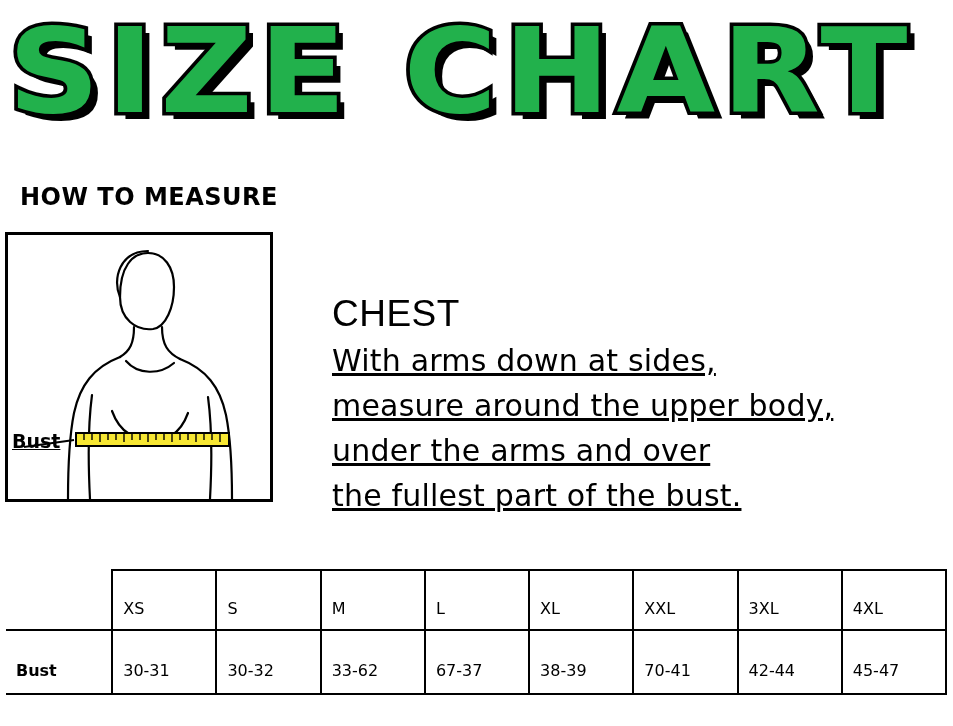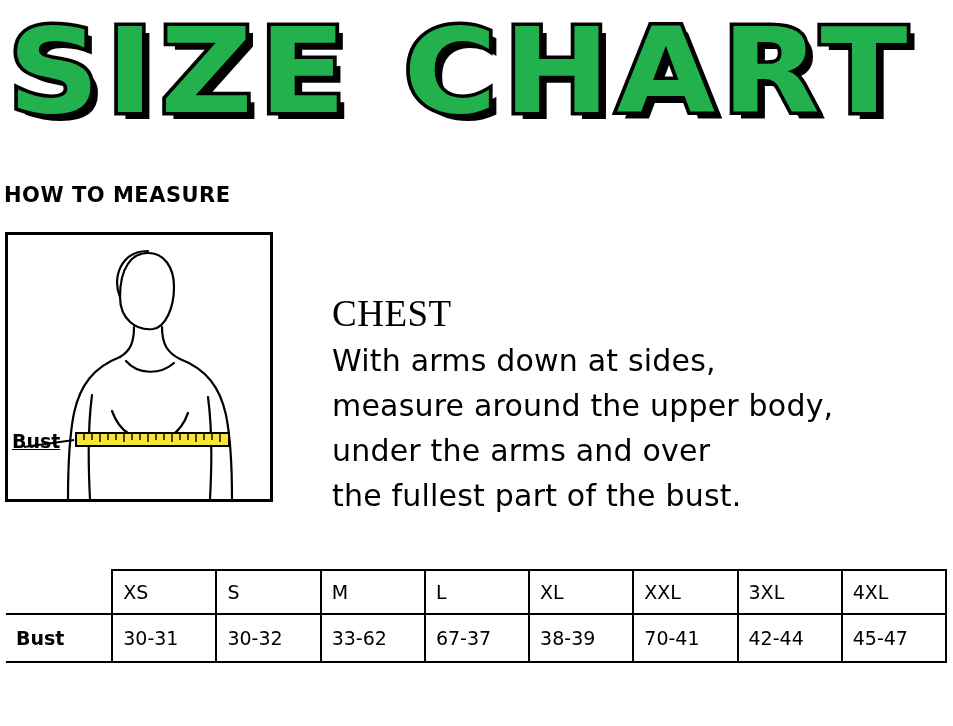--- a/index.html
+++ b/index.html
@@ -38,25 +38,25 @@
     paint-order: stroke fill;
     text-shadow: 7px 7px 0 #000000;
     white-space: nowrap;
     transform: scaleX(1.08);
     transform-origin: left center;
   }
 
   
   .how-to {
     position: absolute;
-    left: 4px;
+    left: 20px;
     top: 183px;
     font-family: "DejaVu Sans", sans-serif;
     font-weight: bold;
-    font-size: 21px;
+    font-size: 24px;
     letter-spacing: 0.5px;
   }
 
   
   .illus {
     position: absolute;
     left: 5px;
     top: 232px;
     width: 268px;
     height: 270px;
@@ -77,51 +77,52 @@
   }
 
   
   .desc {
     position: absolute;
     left: 332px;
     top: 292px;
     width: 600px;
   }
   .desc-title {
-    font-family: Liberation Serif, serif;
+    font-family: Liberation Sans, sans-serif;
     font-size: 37px;
     line-height: 44px;
     font-weight: 400;
     letter-spacing: 0.5px;
   }
   .desc-body {
     font-family: "DejaVu Sans", sans-serif;
     font-size: 30px;
     line-height: 45px;
     font-weight: 400;
     letter-spacing: 0.2px;
     margin-top: 2px;
     white-space: pre-line;
+    text-decoration: underline;
   }
 
   
   .size-table {
     position: absolute;
     left: 6px;
     top: 569px;
     width: 941px;
     border-collapse: collapse;
     table-layout: fixed;
   }
   .size-table td {
     border: 2px solid #000000;
     height: 46px;
-    padding: 0 0 0 10px;
-    font-family: "DejaVu Sans", sans-serif;
-    font-size: 19px;
+    padding: 16px 0 0 10px;
+    font-family: "DejaVu Sans", sans-serif;
+    font-size: 16px;
     vertical-align: middle;
     margin-top: 42px;
   }
   .size-table tr.header-row td {
     height: 42px;
   }
   .size-table td.corner {
     border-left: none;
     border-top: none;
     border-bottom: none;

